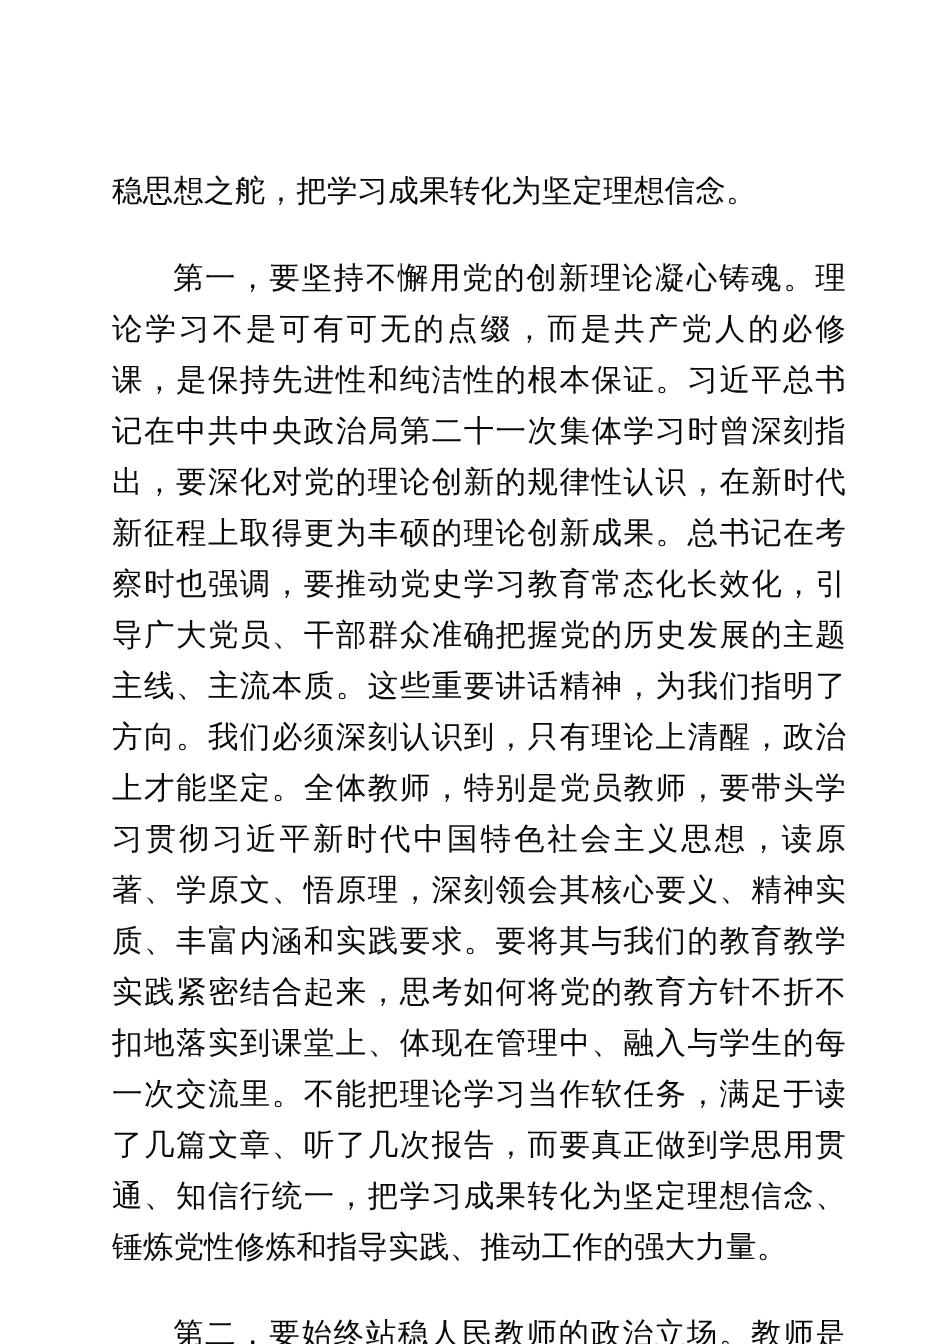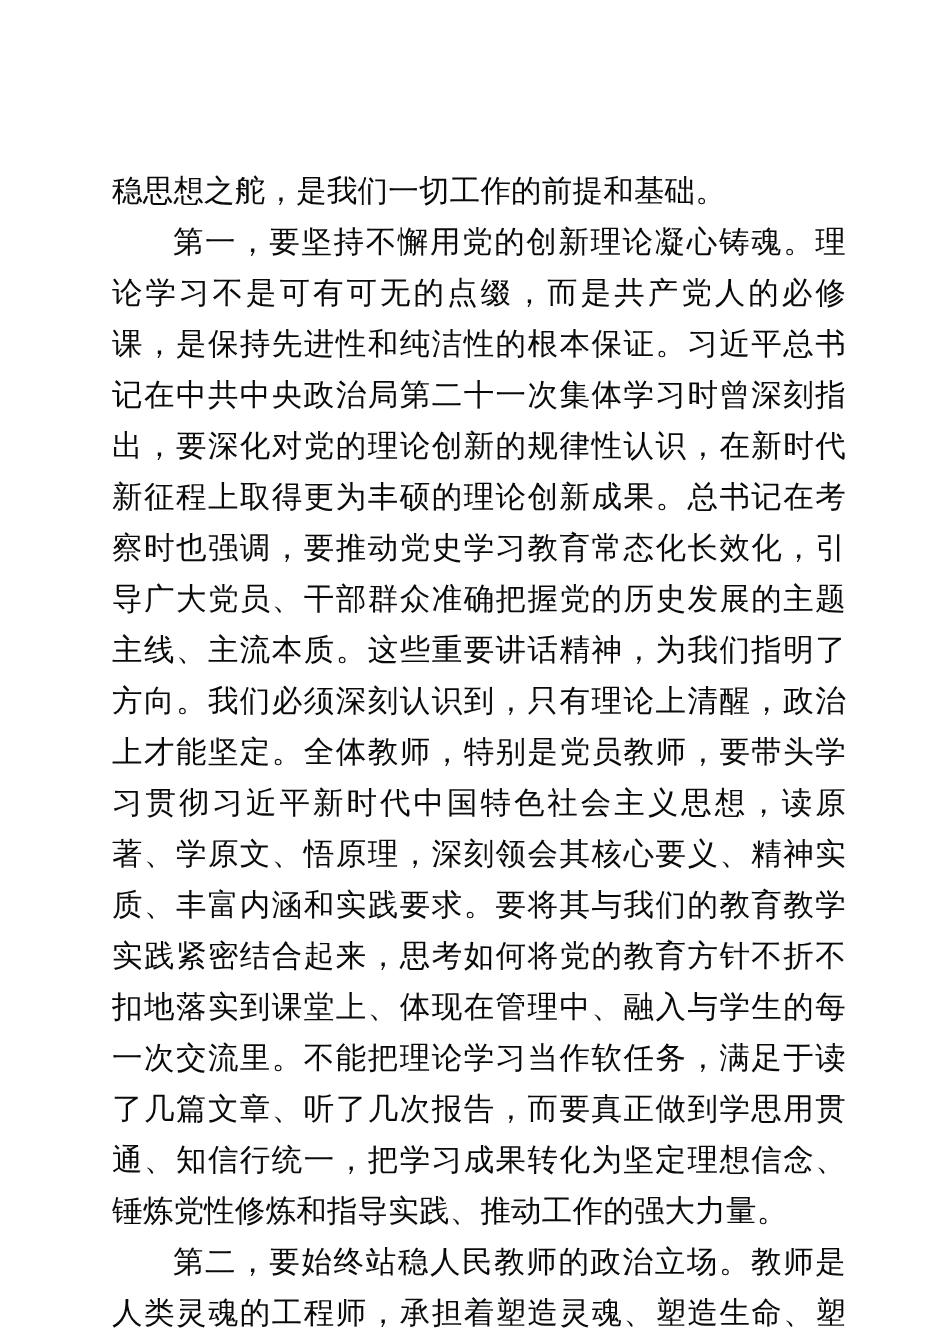--- a/index.html
+++ b/index.html
@@ -31,24 +31,25 @@
     letter-spacing: 0.2px;
     color: #0a0a0a;
   }
   .para {
     margin: 0;
     text-indent: 0;
     white-space: normal;
   }
   .para.indent {
     text-indent: 2em;
+    margin-top: 36px;
   }
 </style>
 </head>
 <body>
 
 <div class="page">
   <div class="doc-body">
-    <p class="para">稳思想之舵，是我们一切工作的前提和基础。</p>
+    <p class="para">稳思想之舵，把学习成果转化为坚定理想信念。</p>
     <p class="para indent">第一，要坚持不懈用党的创新理论凝心铸魂。理论学习不是可有可无的点缀，而是共产党人的必修课，是保持先进性和纯洁性的根本保证。习近平总书记在中共中央政治局第二十一次集体学习时曾深刻指出，要深化对党的理论创新的规律性认识，在新时代新征程上取得更为丰硕的理论创新成果。总书记在考察时也强调，要推动党史学习教育常态化长效化，引导广大党员、干部群众准确把握党的历史发展的主题主线、主流本质。这些重要讲话精神，为我们指明了方向。我们必须深刻认识到，只有理论上清醒，政治上才能坚定。全体教师，特别是党员教师，要带头学习贯彻习近平新时代中国特色社会主义思想，读原著、学原文、悟原理，深刻领会其核心要义、精神实质、丰富内涵和实践要求。要将其与我们的教育教学实践紧密结合起来，思考如何将党的教育方针不折不扣地落实到课堂上、体现在管理中、融入与学生的每一次交流里。不能把理论学习当作软任务，满足于读了几篇文章、听了几次报告，而要真正做到学思用贯通、知信行统一，把学习成果转化为坚定理想信念、锤炼党性修炼和指导实践、推动工作的强大力量。</p>
     <p class="para indent">第二，要始终站稳人民教师的政治立场。教师是人类灵魂的工程师，承担着塑造灵魂、塑造生命、塑造新人的时代重任。</p>
   </div>
 </div>
 
 </body></html>

